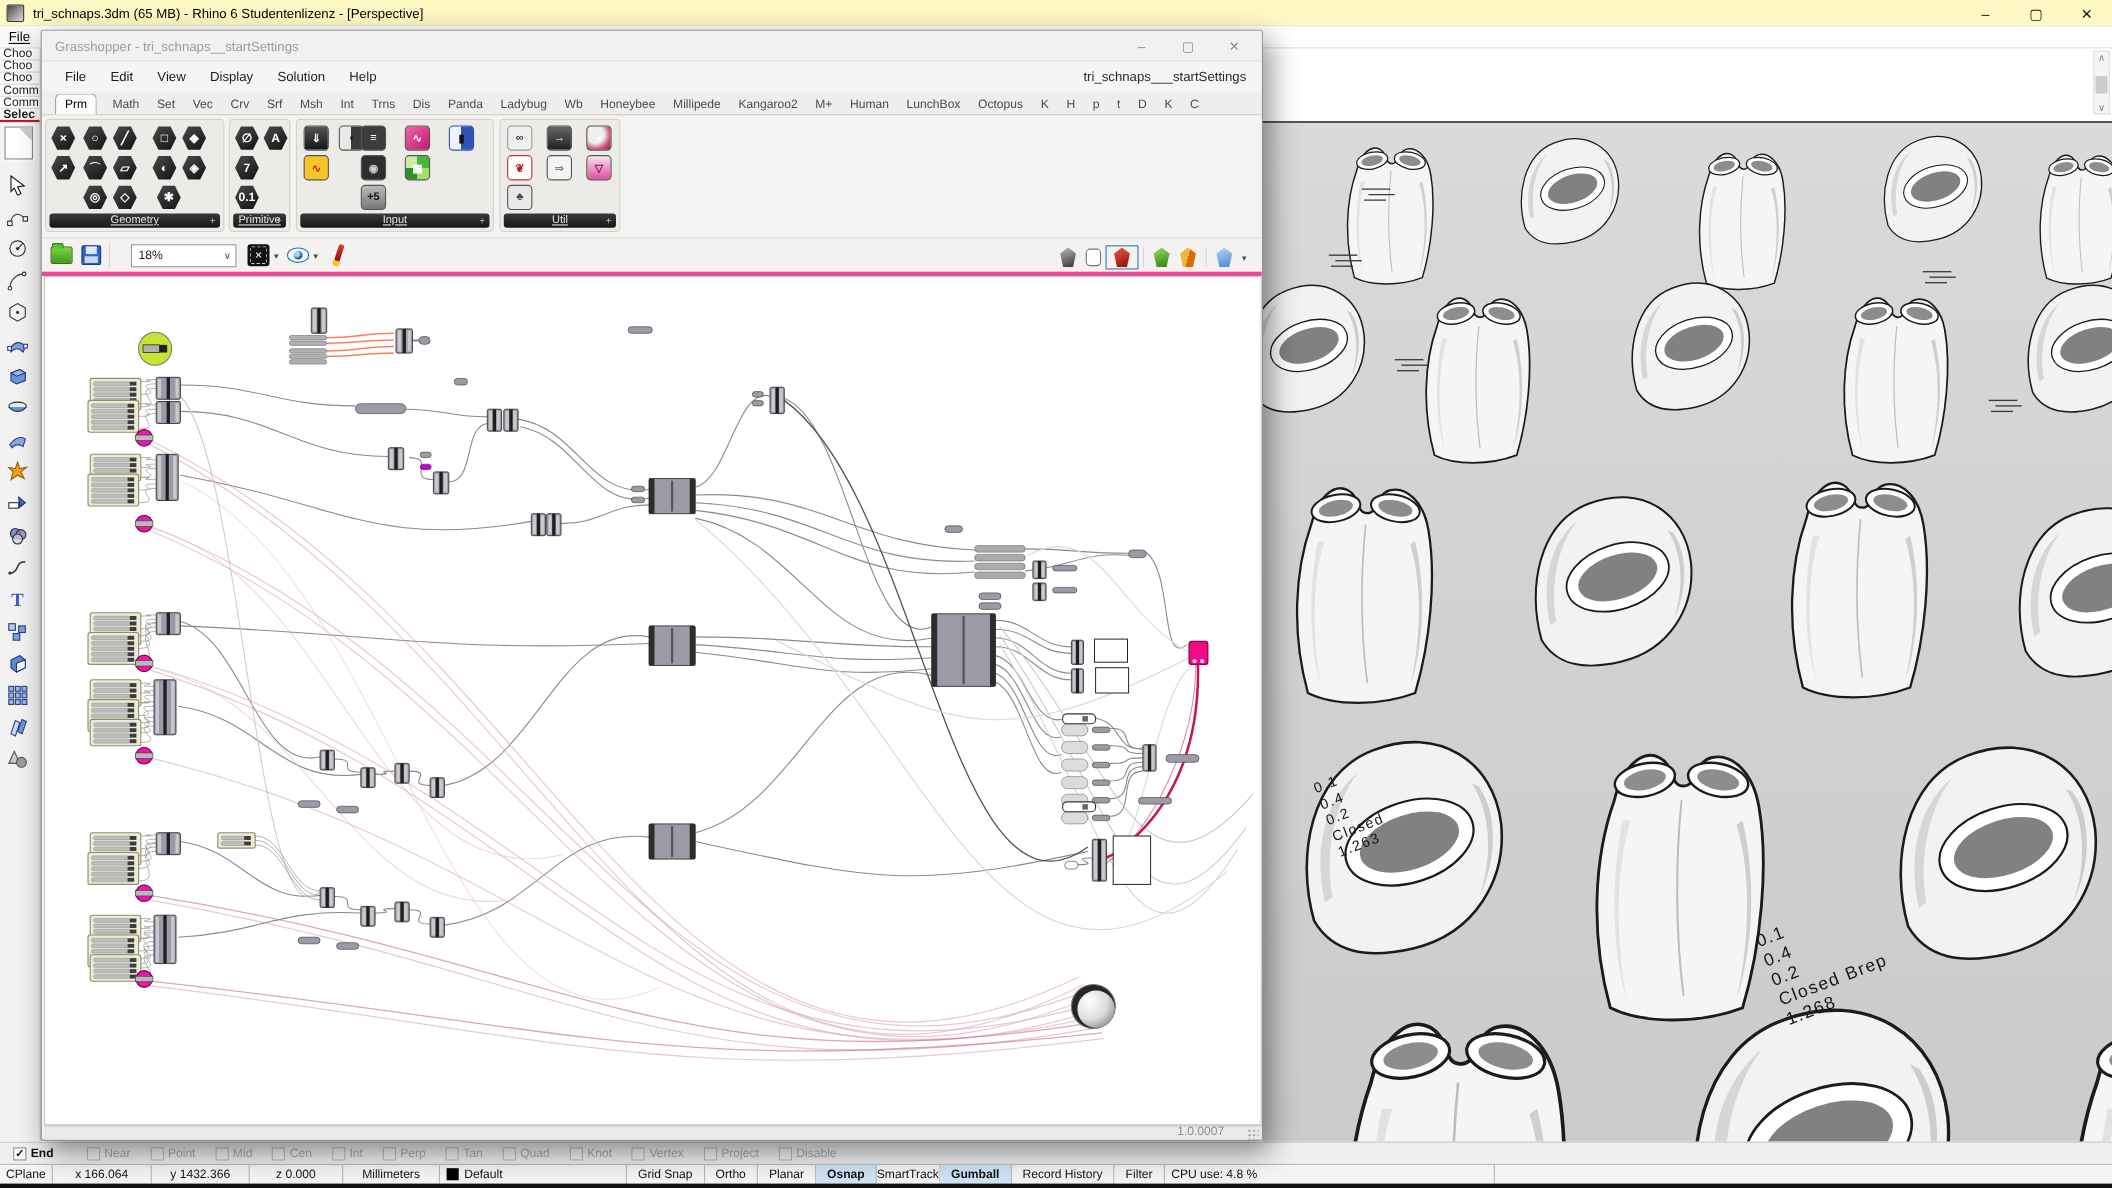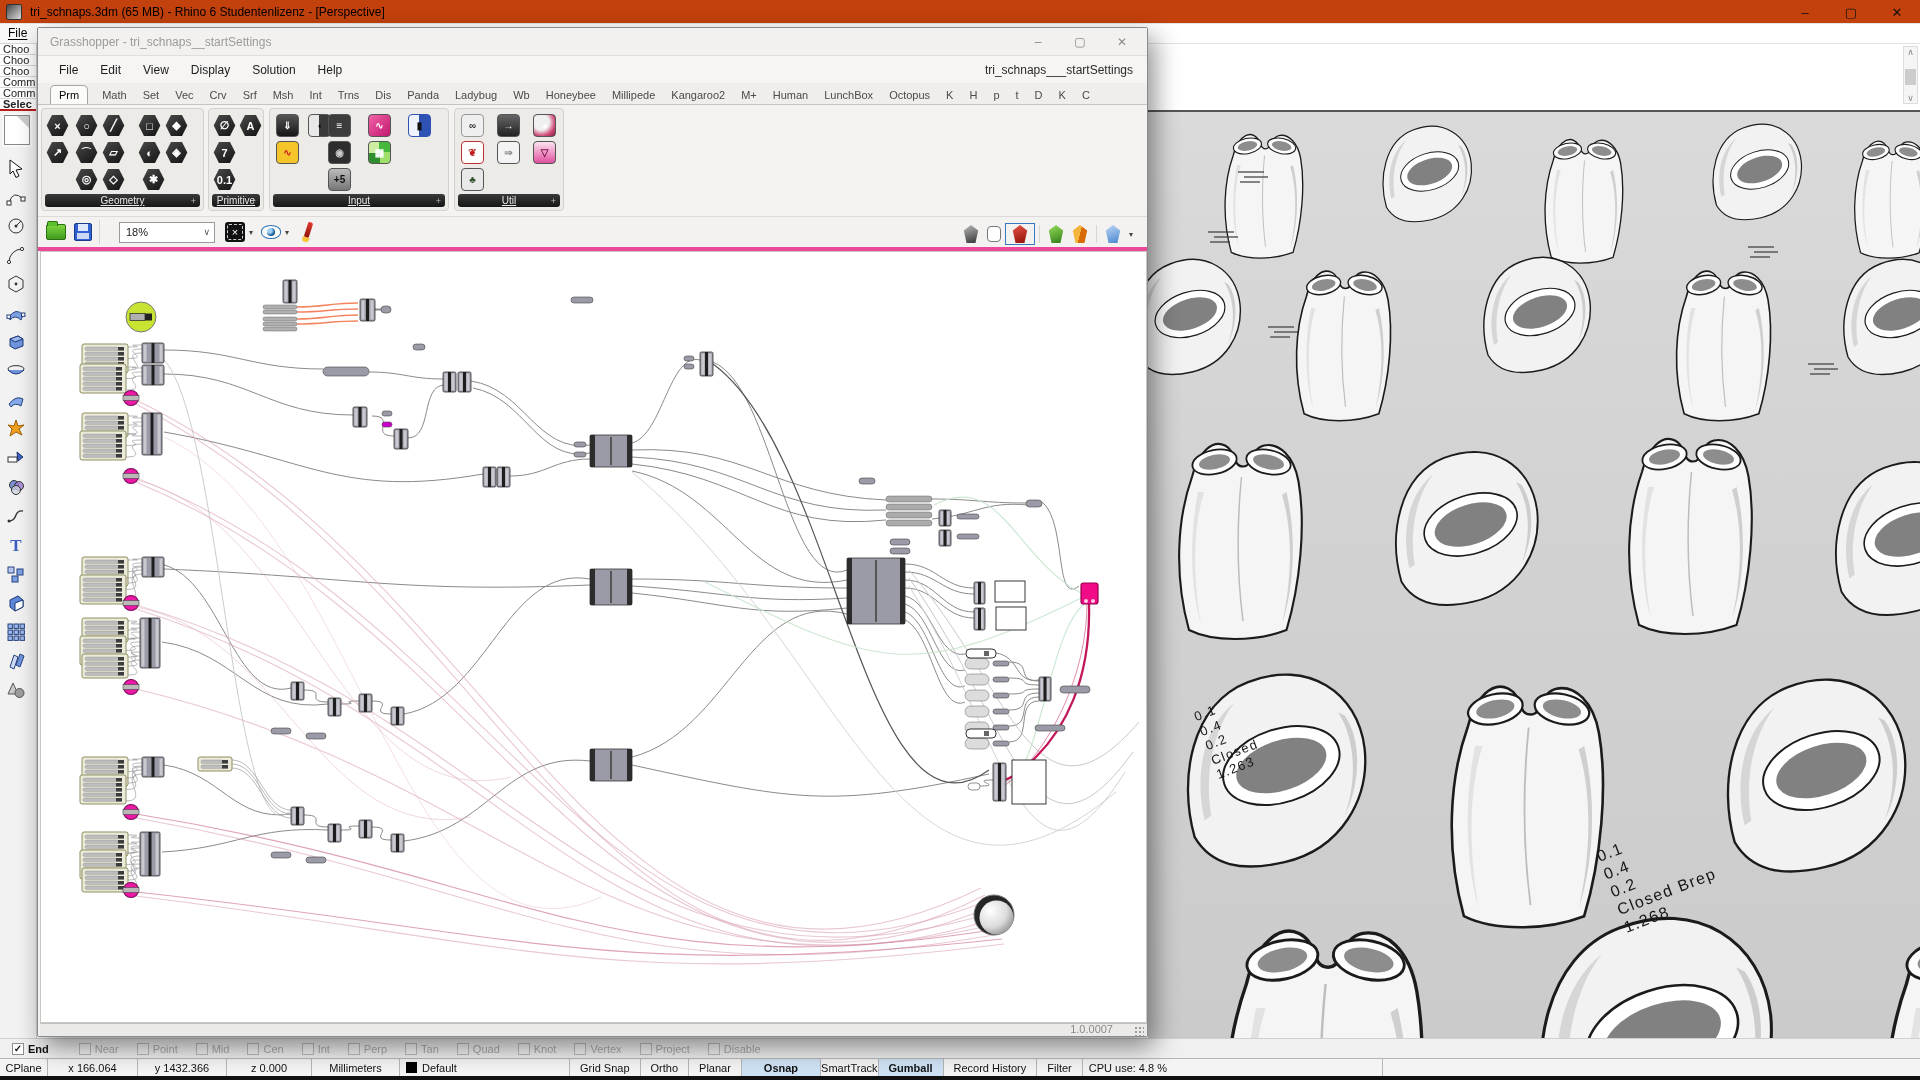--- a/index.html
+++ b/index.html
@@ -2,21 +2,21 @@
 <html><head>
 <meta charset="utf-8">
 <style>
   * { margin:0; padding:0; box-sizing:border-box; }
   html,body { width:1920px; height:1080px; overflow:hidden; background:#fff;
     font-family:"Liberation Sans", sans-serif; }
   #root { position:absolute; inset:0; width:1920px; height:1080px; background:#ffffff; }
   .abs { position:absolute; }
 
   
-  #rhino-titlebar { left:0; top:0; width:1920px; height:24px; background:#c2410c; border-bottom:1px solid #e6e6e6; font-size:12px; color:#000; display:flex; align-items:center; }
+  #rhino-titlebar { left:0; top:0; width:1920px; height:24px; background:#fef9c3; border-bottom:1px solid #e6e6e6; font-size:12px; color:#000; display:flex; align-items:center; }
   #rhino-app-icon { width:16px; height:16px; margin:0 8px 0 6px; background:linear-gradient(135deg,#444 0%,#999 55%,#ddd 100%); border:1px solid #333; border-radius:2px; }
   #rhino-controls { position:absolute; right:0; top:0; height:24px; display:flex; }
   #rhino-controls .wbtn { width:46px; height:24px; display:flex; align-items:center; justify-content:center; font-size:13px; color:#111; }
   #rhino-menubar { left:0; top:24px; width:1920px; height:19px; background:#f8f8f8; font-size:12px; color:#000; }
   #rhino-menubar .mitem { position:absolute; left:8px; top:2px; text-decoration:underline; text-decoration-thickness:1px; text-underline-offset:2px;}
   
   #rhino-left { left:0; top:43px; width:37px; height:995px; background:#f2f2f2; border-right:1px solid #cfcfcf; overflow:hidden;}
   #rhino-history { position:absolute; left:0; top:0; width:37px; background:#fff; border-bottom:2px solid #b91c1c; }
   #rhino-history .hline { font-size:11px; color:#222; padding:0 0 0 3px; height:11px; line-height:11px; border-top:1px solid #d8d8d8; white-space:nowrap; }
   #rhino-history .hsel { font-weight:bold; }
@@ -419,21 +419,21 @@
       <div class="cell" style="width: 88px;">
         <span>Millimeters</span>
       </div>
       <div class="cell" style="width: 170px; justify-content: flex-start;">
         <span class="swatch"></span>
         <span>Default</span>
       </div>
       <div class="cell pane" style="padding: 0px 10px;">Grid Snap</div>
       <div class="cell pane" style="padding: 0px 10px;">Ortho</div>
       <div class="cell pane" style="padding: 0px 10px;">Planar</div>
-      <div class="cell pane active" style="padding: 0px 22px;">Osnap</div>
+      <div class="cell pane active" style="padding: 0px 10px;">Osnap</div>
       <div class="cell pane" style="padding: 0px 0;">SmartTrack</div>
       <div class="cell pane active" style="padding: 0px 10px;">Gumball</div>
       <div class="cell pane" style="padding: 0px 10px;">Record History</div>
       <div class="cell pane" style="padding: 0px 10px;">Filter</div>
       <div class="cell" style="flex: 0 0 300px; justify-content: flex-start;">CPU use: 4.8 %</div>
       <div class="cell" style="flex: 1 1 0%; border-right: none;"></div>
     </div>
   <div class="abs" id="black-strip"></div>
 
   <div class="abs" id="gh-window">

